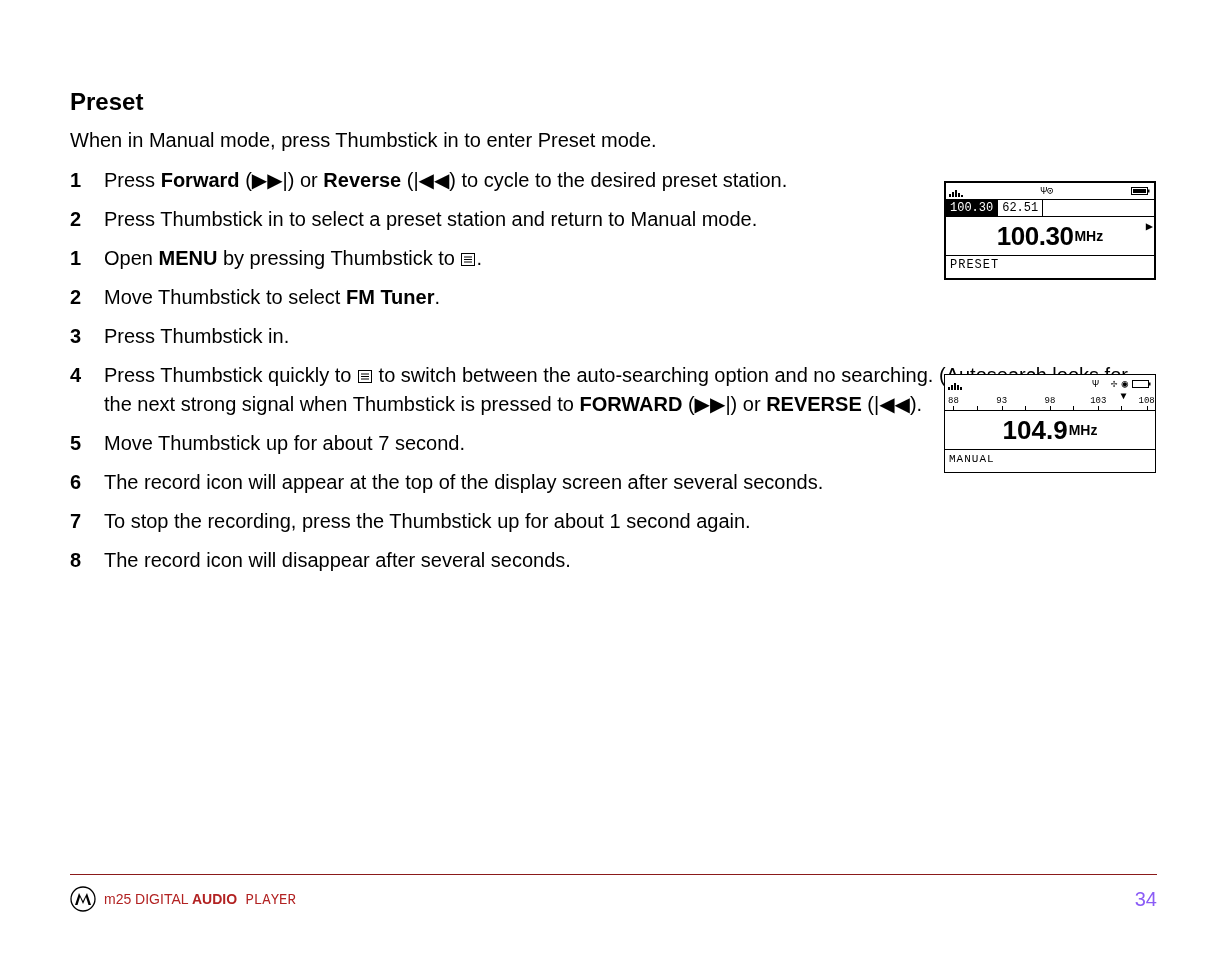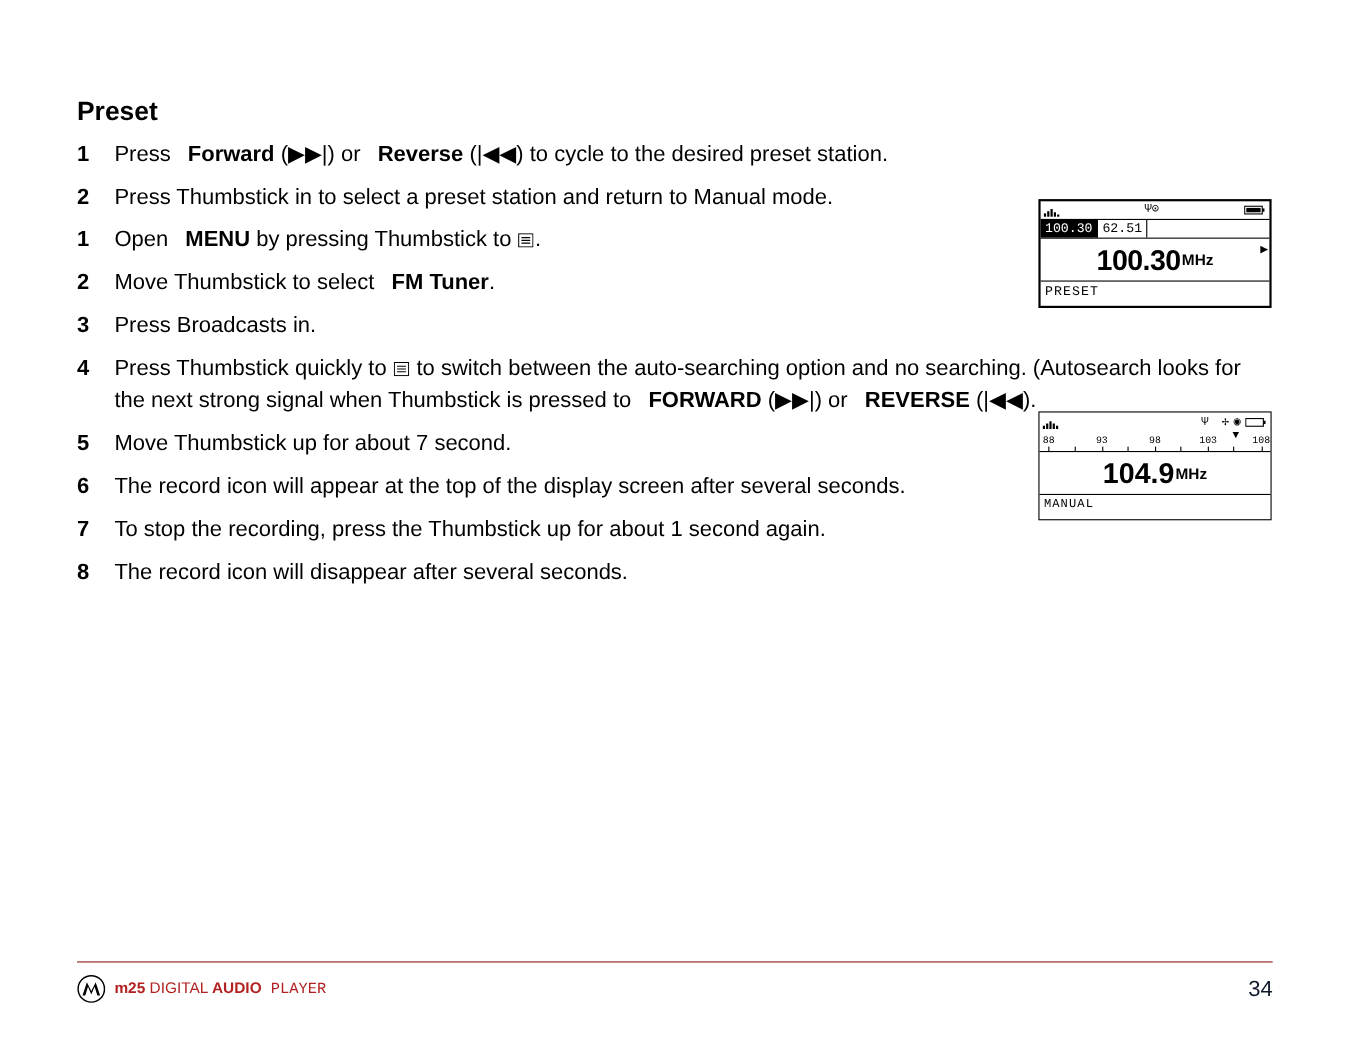--- a/index.html
+++ b/index.html
@@ -42,21 +42,21 @@
     margin-bottom: 10px;
   }
   ol.steps li .num {
     font-weight: bold;
     width: 34px;
     flex-shrink: 0;
   }
   ol.steps li .step-body {
     flex: 1;
   }
-  b.k { font-weight: bold; margin-left: 10px; }
+  b.k { font-weight: bold; }
   .menu-icon {
     display: inline-block;
     width: 14px;
     height: 13px;
     vertical-align: -1px;
     margin: 0 1px;
   }
   .menu-icon svg { display: block; }
 
   .first-list li:nth-child(1) .step-body { max-width: 760px; }
@@ -220,37 +220,38 @@
   }
   .footer-left {
     display: flex;
     align-items: center;
     gap: 8px;
   }
   .footer-text {
     font-size: 14px;
     color: #b22222;
   }
-  .footer-text .model { font-weight: bold; }
+  .footer-text .model { font-weight: normal; }
   .footer-text .audio { font-weight: bold; }
   .footer-text .player { font-weight: normal; font-family: Liberation Mono, monospace; }
   .page-num {
     font-size: 20px;
-    color: #0f172a;
+    color: #8b5cf6;
   }
   .logo {
     width: 26px;
     height: 26px;
   }
 </style>
 </head>
 <body>
 
 <div class="page">
   <h3 class="preset-title">Preset</h3>
+  <p class="body">When in Manual mode, press Thumbstick in to enter Preset mode.</p>
 
   <ol class="steps first-list">
     <li>
       <span class="num">1</span>
       <span class="step-body">
         <span>Press </span><b class="k">Forward</b><span> (▶▶|) or </span><b class="k">Reverse</b><span> (|◀◀) to cycle to the desired preset station.</span>
       </span>
     </li>
     <li>
       <span class="num">2</span>
@@ -272,21 +273,21 @@
       </span>
     </li>
     <li>
       <span class="num">2</span>
       <span class="step-body">
         <span>Move Thumbstick to select </span><b class="k">FM Tuner</b><span>.</span>
       </span>
     </li>
     <li>
       <span class="num">3</span>
-      <span class="step-body">Press Broadcasts in.</span>
+      <span class="step-body">Press Thumbstick in.</span>
     </li>
     <li>
       <span class="num">4</span>
       <span class="step-body">
         <span>Press Thumbstick quickly to </span><span class="menu-icon"><svg viewBox="0 0 14 13">
               <rect x="0.5" y="0.5" width="13" height="12" fill="none" stroke="#000" stroke-width="1"></rect>
               <line x1="3" y1="4" x2="11" y2="4" stroke="#000" stroke-width="1"></line>
               <line x1="3" y1="6.5" x2="11" y2="6.5" stroke="#000" stroke-width="1"></line>
               <line x1="3" y1="9" x2="11" y2="9" stroke="#000" stroke-width="1"></line>
             </svg></span><span> to switch between the auto-searching option and no searching. (Autosearch looks for the next strong signal when Thumbstick is pressed to </span><b class="k">FORWARD</b><span> (▶▶|) or </span><b class="k">REVERSE</b><span> (|◀◀).</span>

